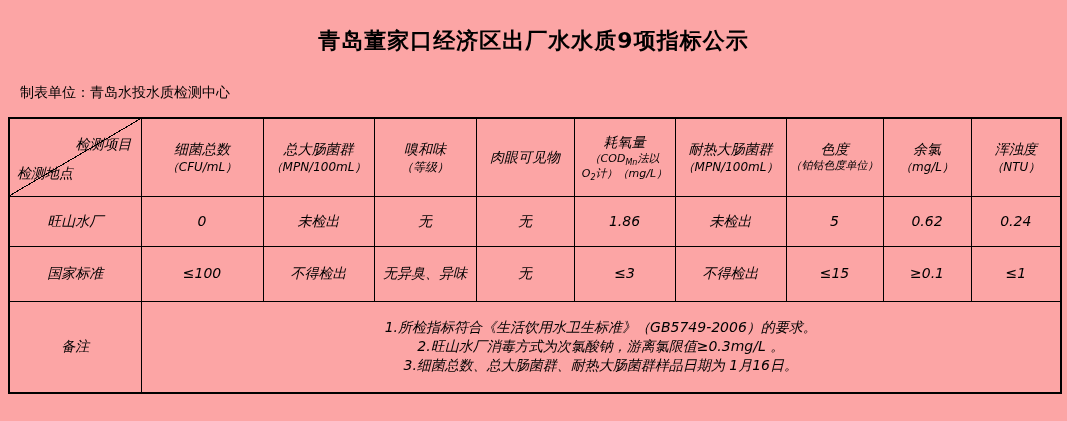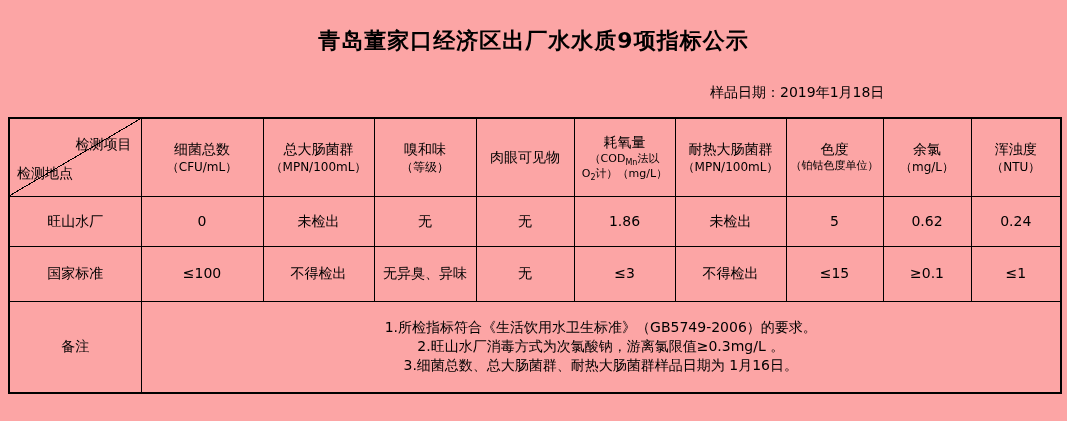--- a/index.html
+++ b/index.html
@@ -22,20 +22,21 @@
   .meta-right{
     position:absolute;top:84px;left:710px;
     font-size:14px;
   }
   table.report{
     position:absolute;top:117px;left:8px;
     width:1052px;
     border-collapse:collapse;
     table-layout:fixed;
     border:2px solid #000;
+    font-style:italic;
   }
   table.report th, table.report td{
     border:1px solid #000;
     text-align:center;
     vertical-align:middle;
     padding:0 2px;
     font-weight:normal;
     font-size:14px;
     line-height:1.35;
     overflow:hidden;
@@ -65,21 +66,21 @@
     font-size:13.5px;
     line-height:1.6;
     border-radius:20px;
   }
 </style>
 </head>
 <body>
 
 <div class="page">
   <div class="title">青岛董家口经济区出厂水水质9项指标公示</div>
-  <span class="meta-right">样品日期：2019年1月18日</span>
+  <span class="meta-left">制表单位：青岛水投水质检测中心</span>
 
   <table class="report">
     <colgroup>
       <col style="width:132px">
         <col style="width:122px">
         <col style="width:111px">
       <col style="width:102px">
         <col style="width:98px">
         <col style="width:101px">
       <col style="width:111px">

